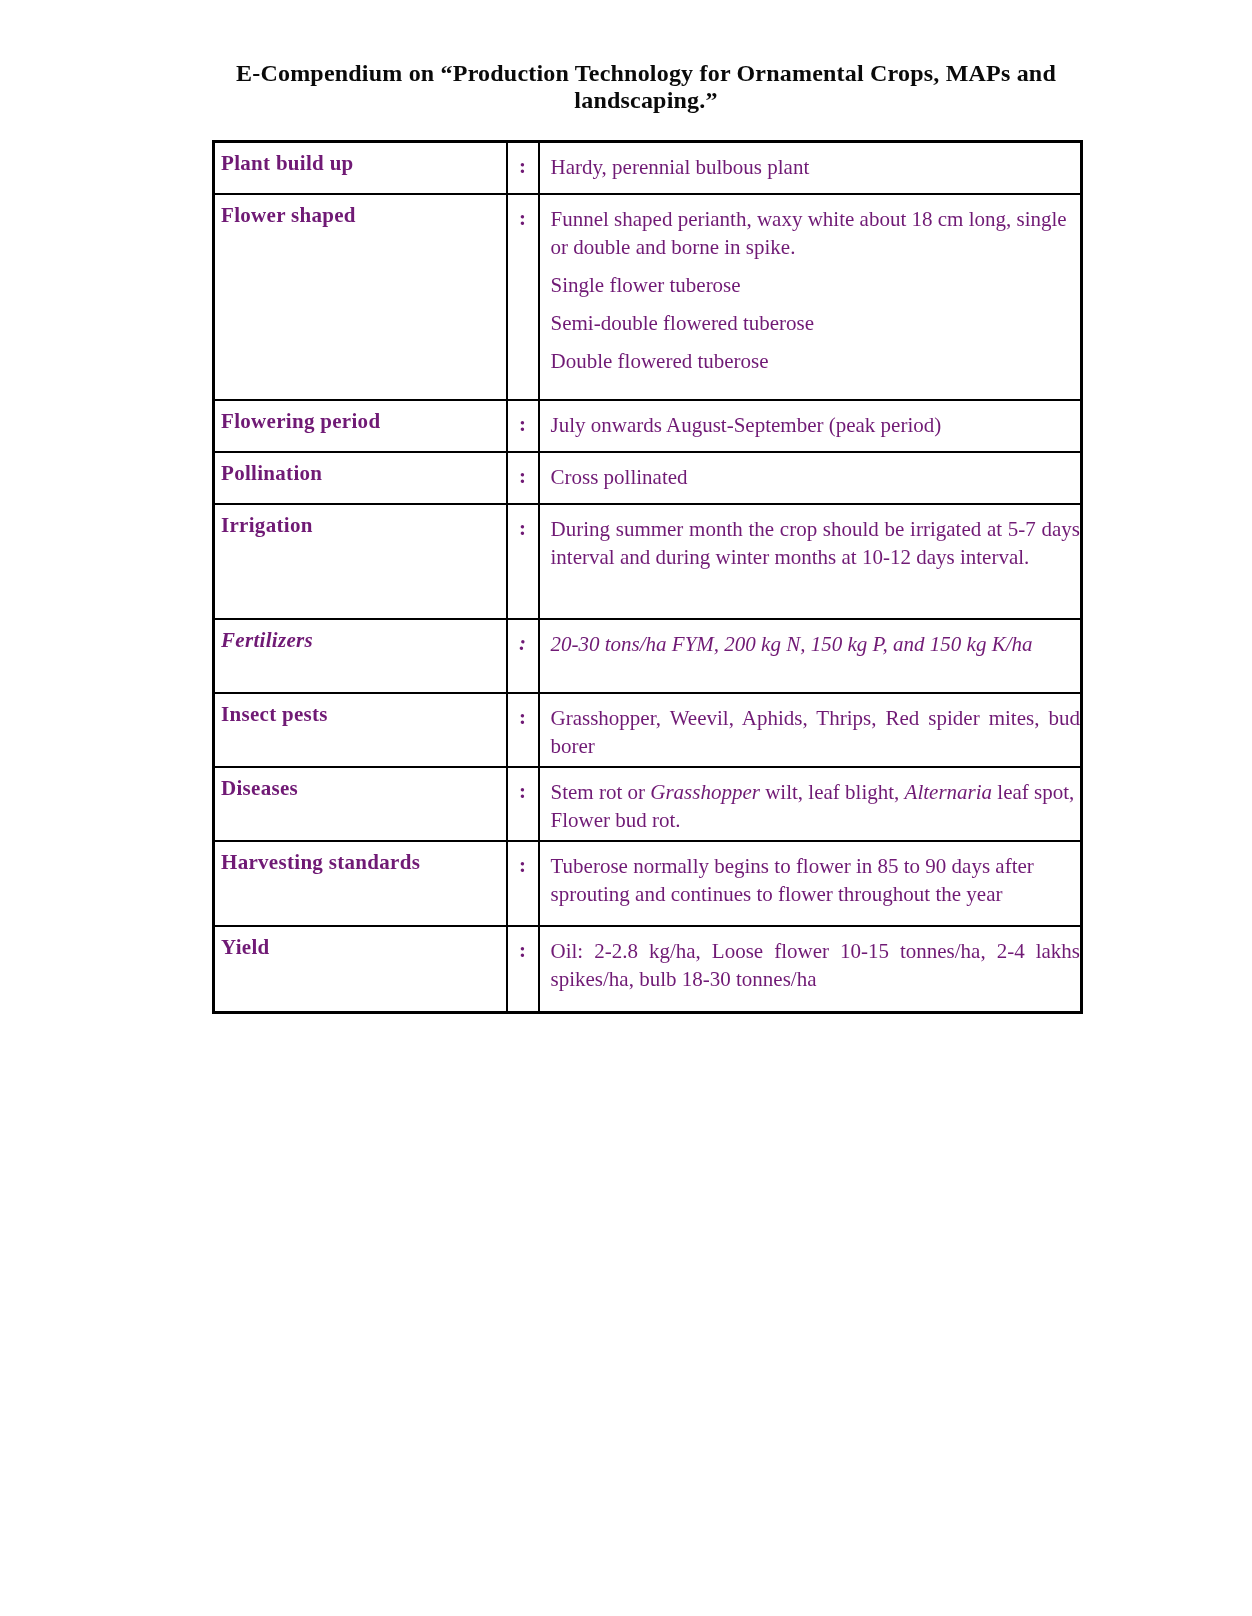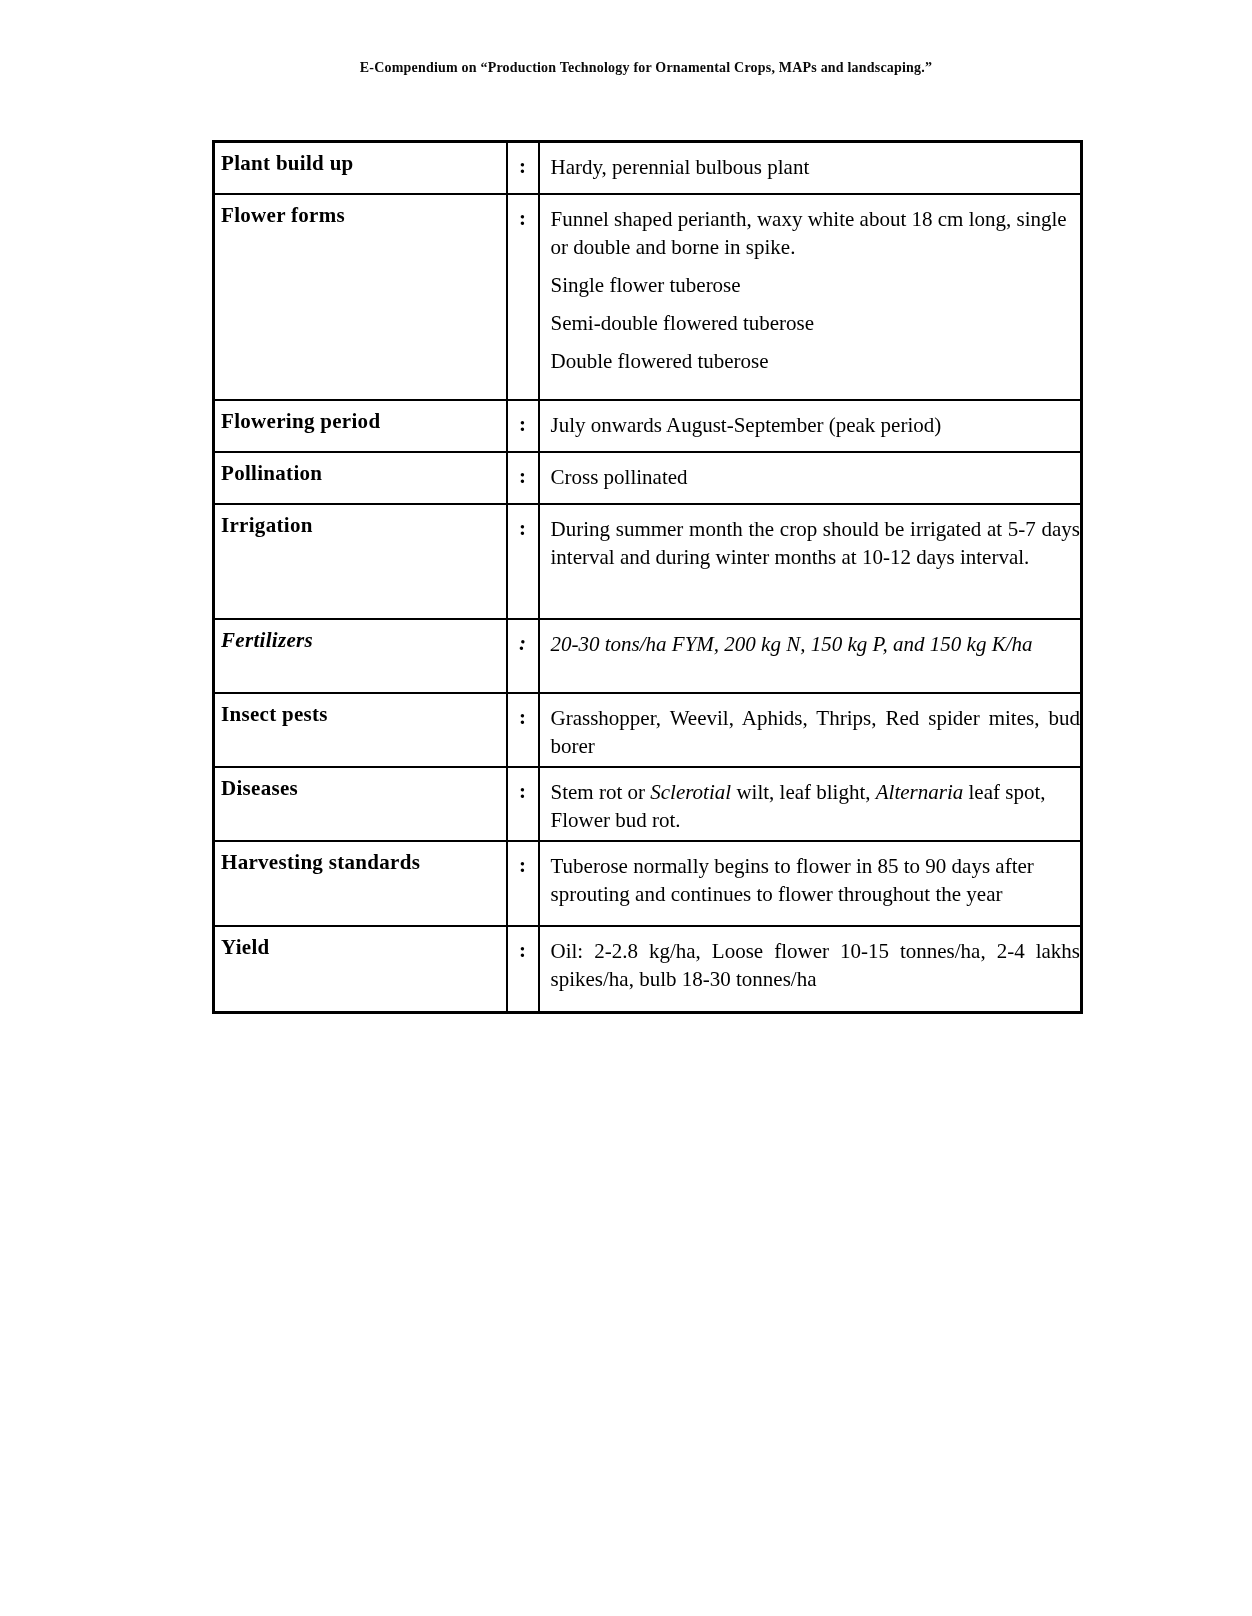--- a/index.html
+++ b/index.html
@@ -15,21 +15,21 @@
     font-family: "Liberation Serif", serif;
     color: #0a0a0a;
     overflow: hidden;
   }
   .doc-header {
     position: absolute;
     left: 192px;
     top: 60px;
     width: 908px;
     text-align: center;
-    font-size: 14px;
+    font-size: 24px;
     font-weight: 600;
     letter-spacing: 0.2px;
     color: #0a0a0a;
   }
   table.spec-table {
     position: absolute;
     left: 212px;
     top: 140px;
     width: 868px;
     border-collapse: collapse;
@@ -37,21 +37,21 @@
     border: 3px solid #000;
   }
   table.spec-table col.c-label { width: 293px; }
   table.spec-table col.c-sep   { width: 32px; }
   table.spec-table col.c-value { width: 543px; }
   table.spec-table td {
     border: 2px solid #000;
     vertical-align: top;
     font-size: 21px;
     line-height: 28px;
-    color: #000000;
+    color: #701a75;
   }
   td.label-cell {
     font-weight: bold;
     padding: 6px 4px 4px 6px;
     letter-spacing: 0.3px;
   }
   td.sep-cell {
     font-weight: bold;
     text-align: center;
     padding-top: 9px;
@@ -94,21 +94,21 @@
     </colgroup>
     <tbody data-name="spec-table-body">
         <tr data-name="table-row">
           <td class="label-cell" data-name="row-label">Plant build up</td>
           <td class="sep-cell" data-name="row-separator">:</td>
           <td class="value-cell" data-name="row-value">
             <p data-name="value-paragraph">Hardy, perennial bulbous plant</p>
           </td>
         </tr>
         <tr data-name="table-row">
-          <td class="label-cell" data-name="row-label">Flower forms</td>
+          <td class="label-cell" data-name="row-label">Flower shaped</td>
           <td class="sep-cell" data-name="row-separator">:</td>
           <td class="value-cell" data-name="row-value">
             <p data-name="value-paragraph">Funnel shaped perianth, waxy white about 18 cm long, single or double and borne in spike.</p>
             <p data-name="value-paragraph">Single flower tuberose</p>
             <p data-name="value-paragraph">Semi-double flowered tuberose</p>
             <p data-name="value-paragraph">Double flowered tuberose</p>
           </td>
         </tr>
         <tr data-name="table-row">
           <td class="label-cell" data-name="row-label">Flowering period</td>
@@ -142,21 +142,21 @@
           <td class="label-cell" data-name="row-label">Insect pests</td>
           <td class="sep-cell" data-name="row-separator">:</td>
           <td class="value-cell justify" data-name="row-value">
             <p data-name="value-paragraph">Grasshopper, Weevil, Aphids, Thrips, Red spider mites, bud borer</p>
           </td>
         </tr>
         <tr data-name="table-row">
           <td class="label-cell" data-name="row-label">Diseases</td>
           <td class="sep-cell" data-name="row-separator">:</td>
           <td class="value-cell" data-name="row-value">
-            <p data-name="value-paragraph"><span>Stem rot or </span><i>Sclerotial</i><span> wilt, leaf blight, </span><i>Alternaria</i><span> leaf spot, Flower bud rot.</span></p>
+            <p data-name="value-paragraph"><span>Stem rot or </span><i>Grasshopper</i><span> wilt, leaf blight, </span><i>Alternaria</i><span> leaf spot, Flower bud rot.</span></p>
           </td>
         </tr>
         <tr data-name="table-row">
           <td class="label-cell" data-name="row-label">Harvesting standards</td>
           <td class="sep-cell" data-name="row-separator">:</td>
           <td class="value-cell" data-name="row-value">
             <p data-name="value-paragraph">Tuberose normally begins to flower in 85 to 90 days after sprouting and continues to flower throughout the year</p>
           </td>
         </tr>
         <tr data-name="table-row">

